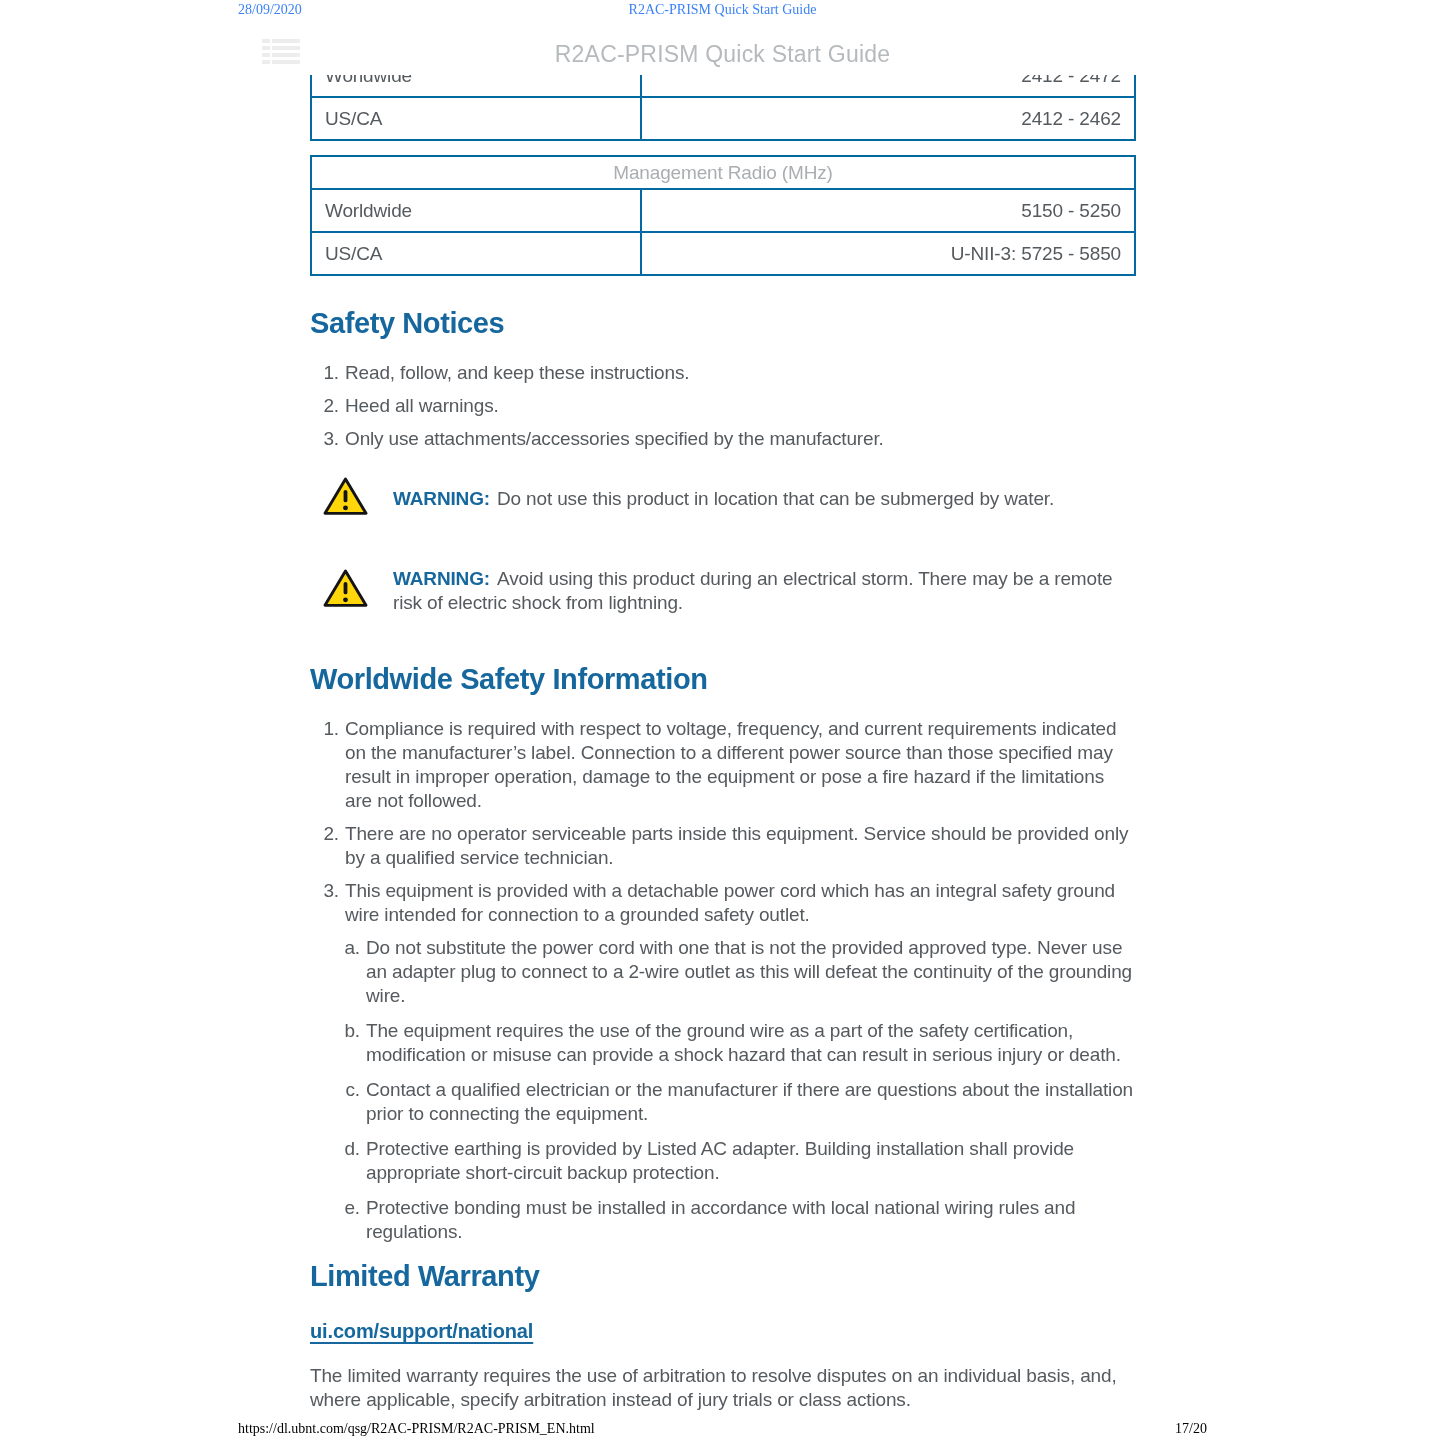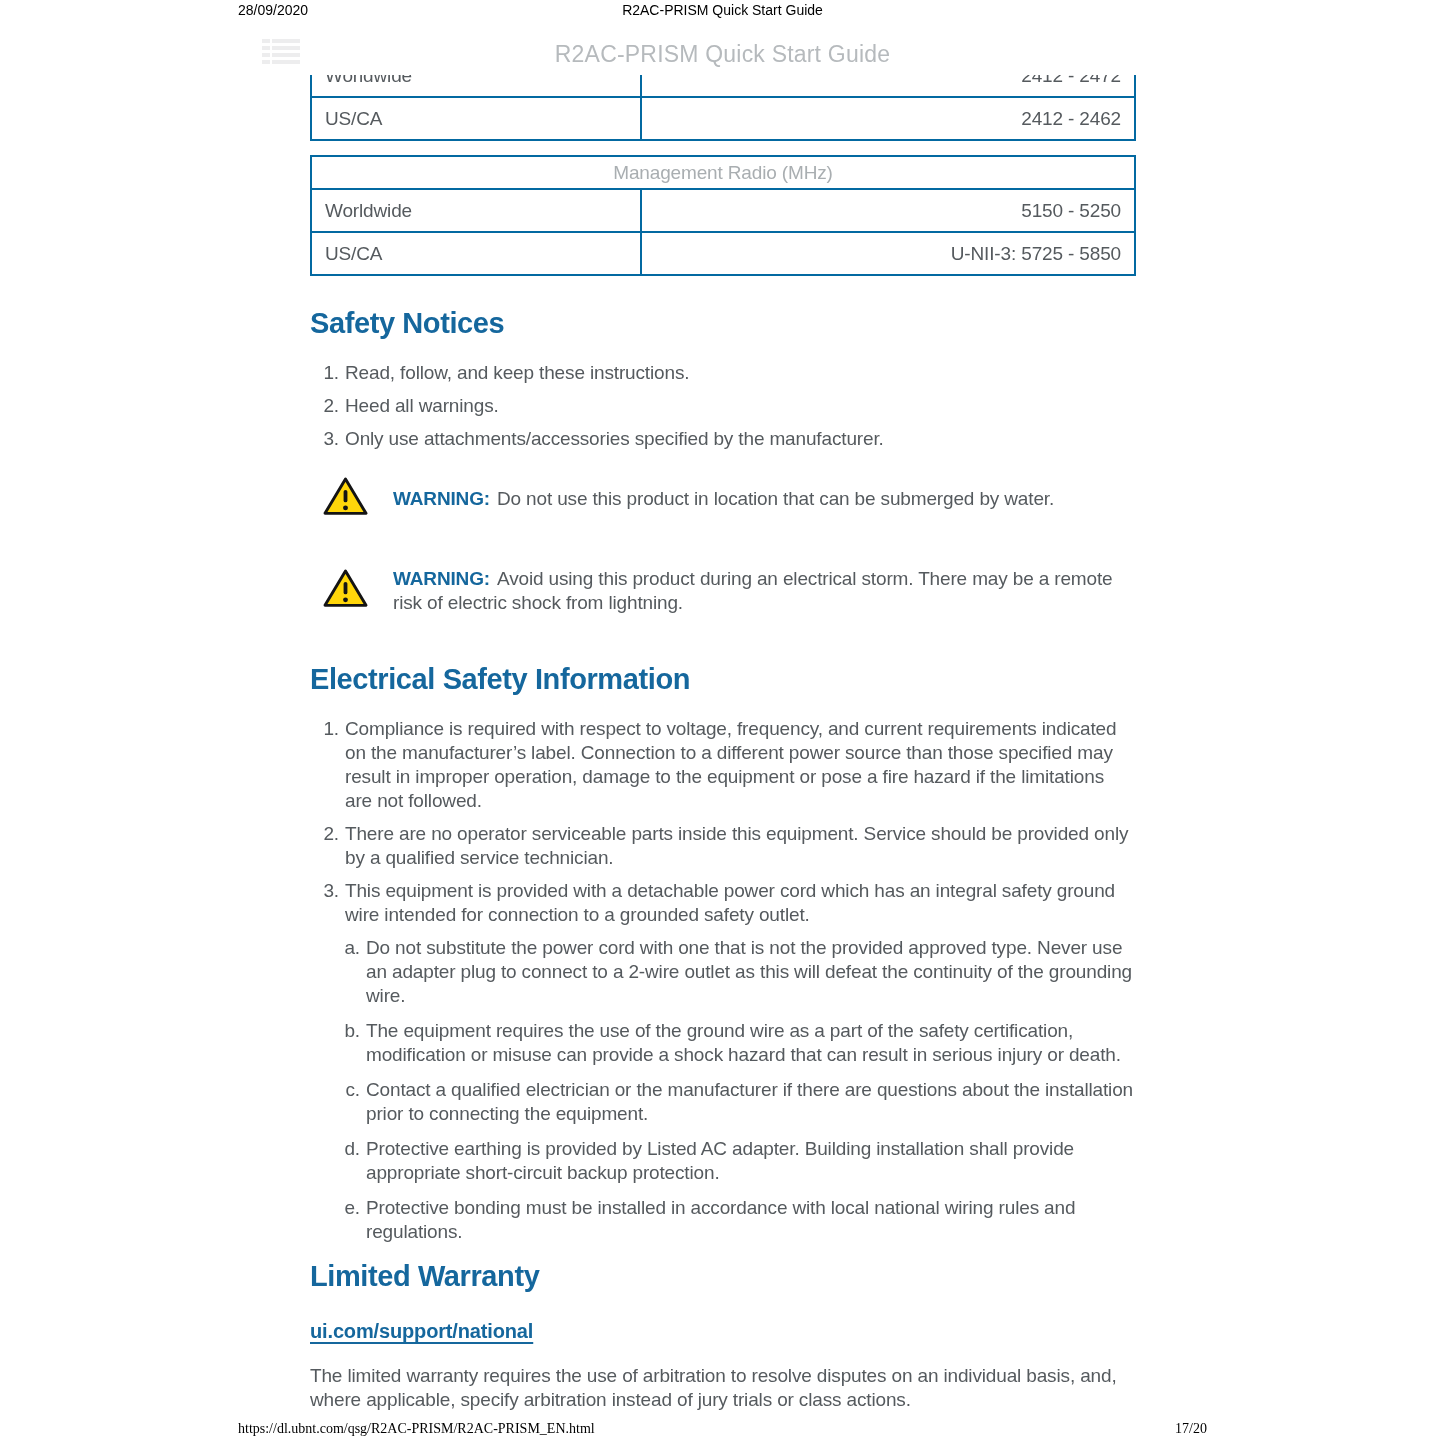--- a/index.html
+++ b/index.html
@@ -9,21 +9,21 @@
   .page {
     position:relative;
     width:1445px; height:1445px;
     background:#ffffff;
     overflow:hidden;
   }
 
   
   .print-header {
     position:absolute; top:2px; left:238px; right:238px; height:18px;
-    font-family:Liberation Sans, sans-serif; font-size:14px; color:#000000;
+    font-family:Liberation Serif, serif; font-size:14px; color:#3b82f6;
   }
   .ph-date { position:absolute; left:0; top:0; }
   .ph-title { position:absolute; left:0; right:0; text-align:center; top:0; }
 
   .print-footer {
     position:absolute; left:238px; right:238px; top:1421px; height:18px;
     font-family:"Liberation Serif", serif; font-size:14px; color:#000;
     display:flex; justify-content:space-between;
   }
 
@@ -199,21 +199,21 @@
           <rect x="29.4" y="19" width="5.2" height="17" rx="2.6" fill="#141414"></rect>
           <circle cx="32" cy="43.5" r="3.3" fill="#141414"></circle>
         </svg>
       </span>
       <div class="wtxt">
         <span class="wlabel">WARNING:</span><span>Avoid using this product during an electrical storm. There may be a remote risk of electric shock from lightning.</span>
       </div>
     </div>
 
     
-    <h2 class="h-electrical">Electrical Safety Information</h2>
+    <h2 class="h-electrical">Worldwide Safety Information</h2>
     <div class="list">
       <div class="li">
         <span class="mark">1.</span>
         <div class="txt">Compliance is required with respect to voltage, frequency, and current requirements indicated on the manufacturer’s label. Connection to a different power source than those specified may result in improper operation, damage to the equipment or pose a fire hazard if the limitations are not followed.</div>
       </div>
       <div class="li">
         <span class="mark">2.</span>
         <div class="txt">There are no operator serviceable parts inside this equipment. Service should be provided only by a qualified service technician.</div>
       </div>
       <div class="li">

